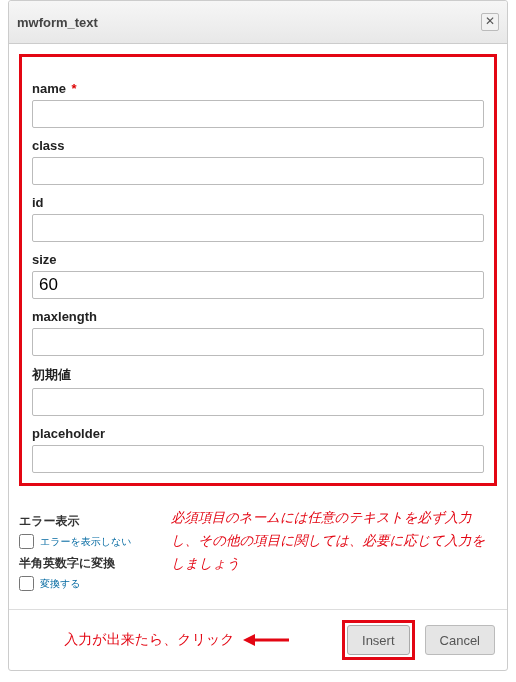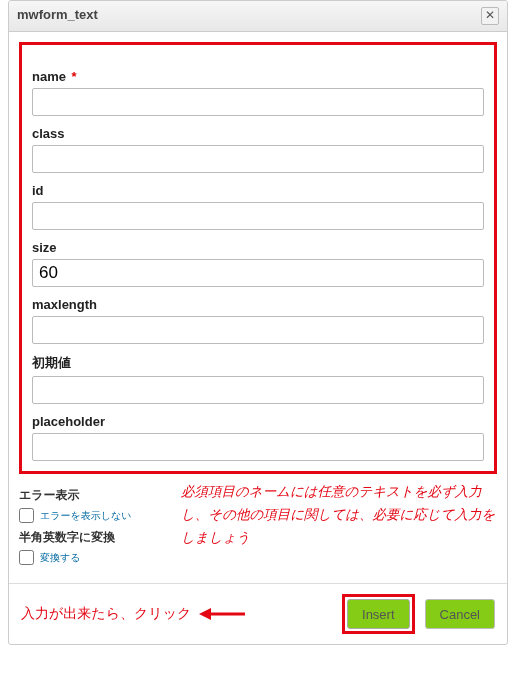--- a/index.html
+++ b/index.html
@@ -13,22 +13,23 @@
   .dialog {
     width: 500px;
     margin: 0px 8px 8px 8px;
     background: #fff;
     border: 1px solid #ccc;
     border-radius: 3px;
   }
   .titlebar {
     background: linear-gradient(#f6f6f6, #e8e8e8);
     border-bottom: 1px solid #ccc;
-    padding: 6px 8px;
-    display: flex;
+    padding: 12px 8px;
+    display: flex;
+    align-items: center;
     justify-content: space-between;
     border-radius: 3px 3px 0 0;
   }
   .titlebar-title {
     font-weight: bold;
     font-size: 13px;
     color: #444;
   }
   .close-btn {
     width: 18px; height: 18px;
@@ -65,22 +66,22 @@
     width: 100%;
     height: 28px;
     border: 1px solid #bbb;
     border-radius: 2px;
     padding: 4px 6px;
     font-size: 17px;
     background: #fff;
   }
   .below-row {
     display: flex;
-    gap: 12px;
-    margin-top: 7px;
+    gap: 2px;
+    margin-top: 21px;
   }
   .below-left {
     width: 150px;
     flex-shrink: 0;
   }
   .below-right {
     flex: 1;
   }
   .group-label {
     font-weight: bold;
@@ -118,33 +119,34 @@
     justify-content: flex-end;
     gap: 10px;
   }
   .footer-left {
     flex: 1;
     display: flex;
     align-items: center;
     gap: 8px;
     color: #e30613;
     font-size: 14px;
+    justify-content: center;
   }
   .arrow {
     width: 46px; height: 14px;
     display: inline-flex;
     align-items: center;
   }
   .arrow svg { width: 46px; height: 14px; }
   .btn {
     height: 30px;
     padding: 0 14px;
     border: 1px solid #bbb;
     border-radius: 3px;
-    background: #84cc16;
+    background: #e5e5e5;
     color: #555;
     font-size: 13px;
     cursor: pointer;
   }
   .btn-primary {
     border: 1px solid #aaa;
   }
   .btn-primary-wrap {
     border: 3px solid #e30613;
     padding: 2px;

